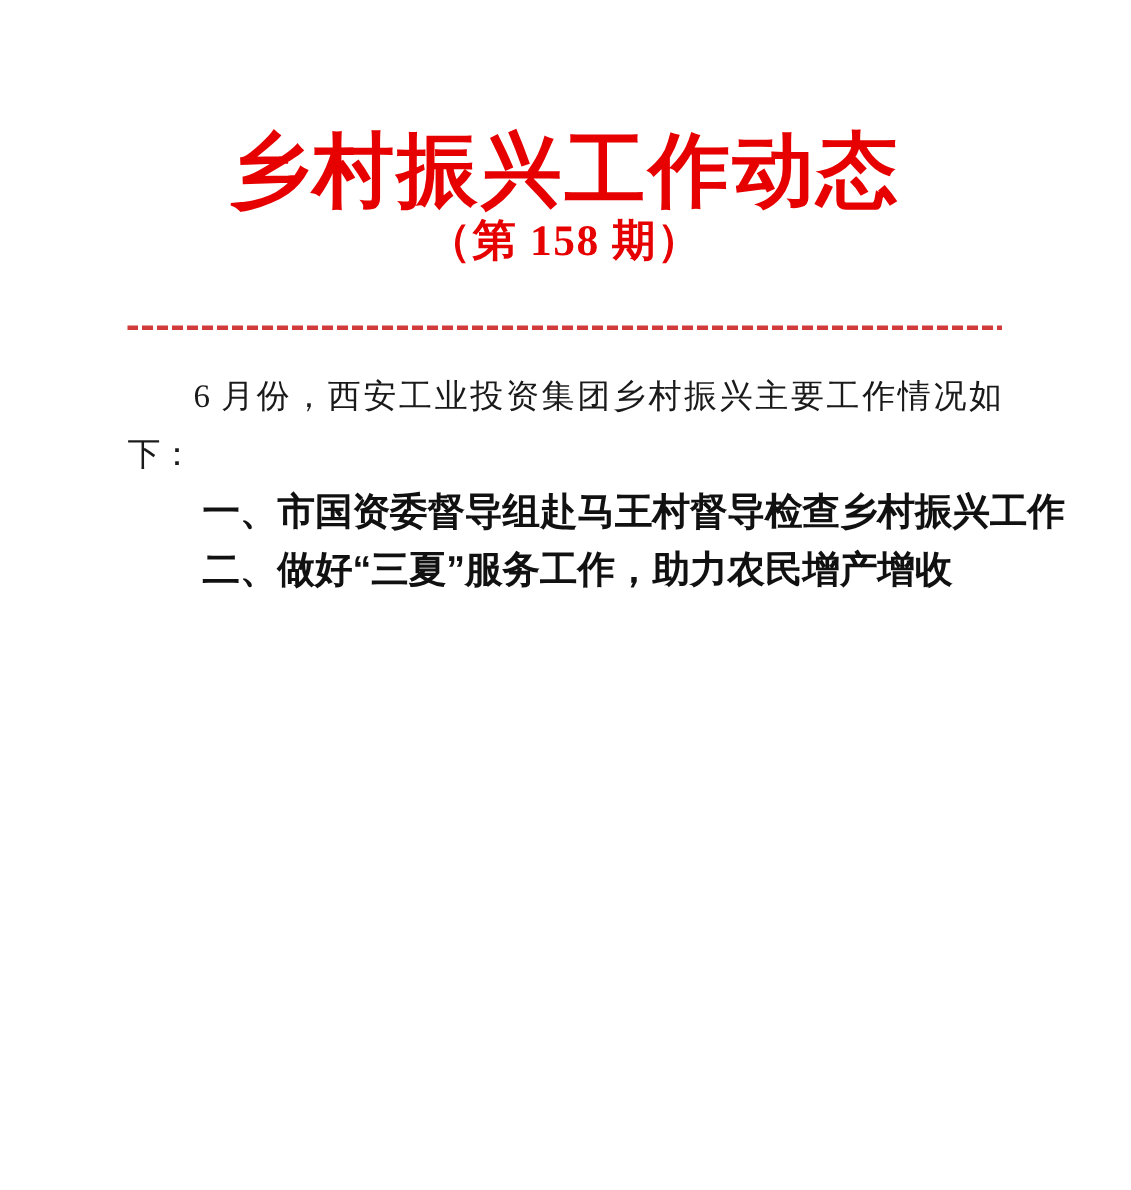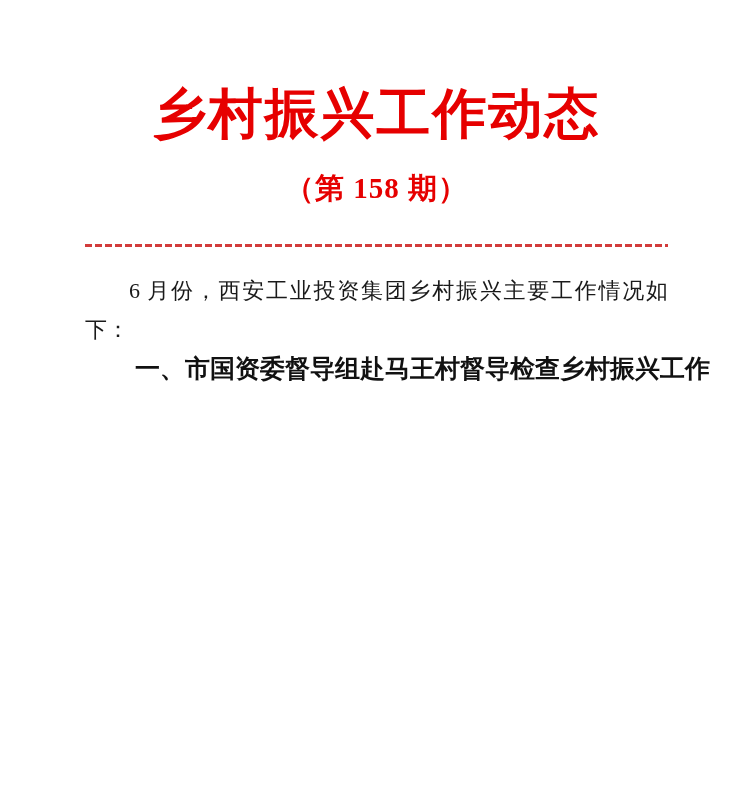--- a/index.html
+++ b/index.html
@@ -20,21 +20,20 @@
     font-size: 54px;
     line-height: 60px;
     font-weight: 700;
     color: #e60000;
     text-align: center;
     letter-spacing: 2px;
     font-family: "Liberation Serif", "DejaVu Serif", serif;
     white-space: nowrap;
   }
   .issue-number {
-    margin-top: 27px;
     font-size: 29px;
     line-height: 35px;
     font-weight: 700;
     color: #e60000;
     text-align: center;
     letter-spacing: 1px;
   }
   .dashed-divider {
     margin-top: 38px;
     height: 3px;
@@ -77,16 +76,17 @@
 
   <div class="dashed-divider"></div>
 
   <div class="body-text">
 
     <div class="intro-line">6 月份，西安工业投资集团乡村振兴主要工作情况如下：</div>
 
     <div class="section-heading">一、市国资委督导组赴马王村督导检查乡村振兴工作</div>
 
 
+    <div class="section-heading">二、做好“三夏”服务工作，助力农民增产增收</div>
 
   </div>
 
 </div>
 
 </body></html>

